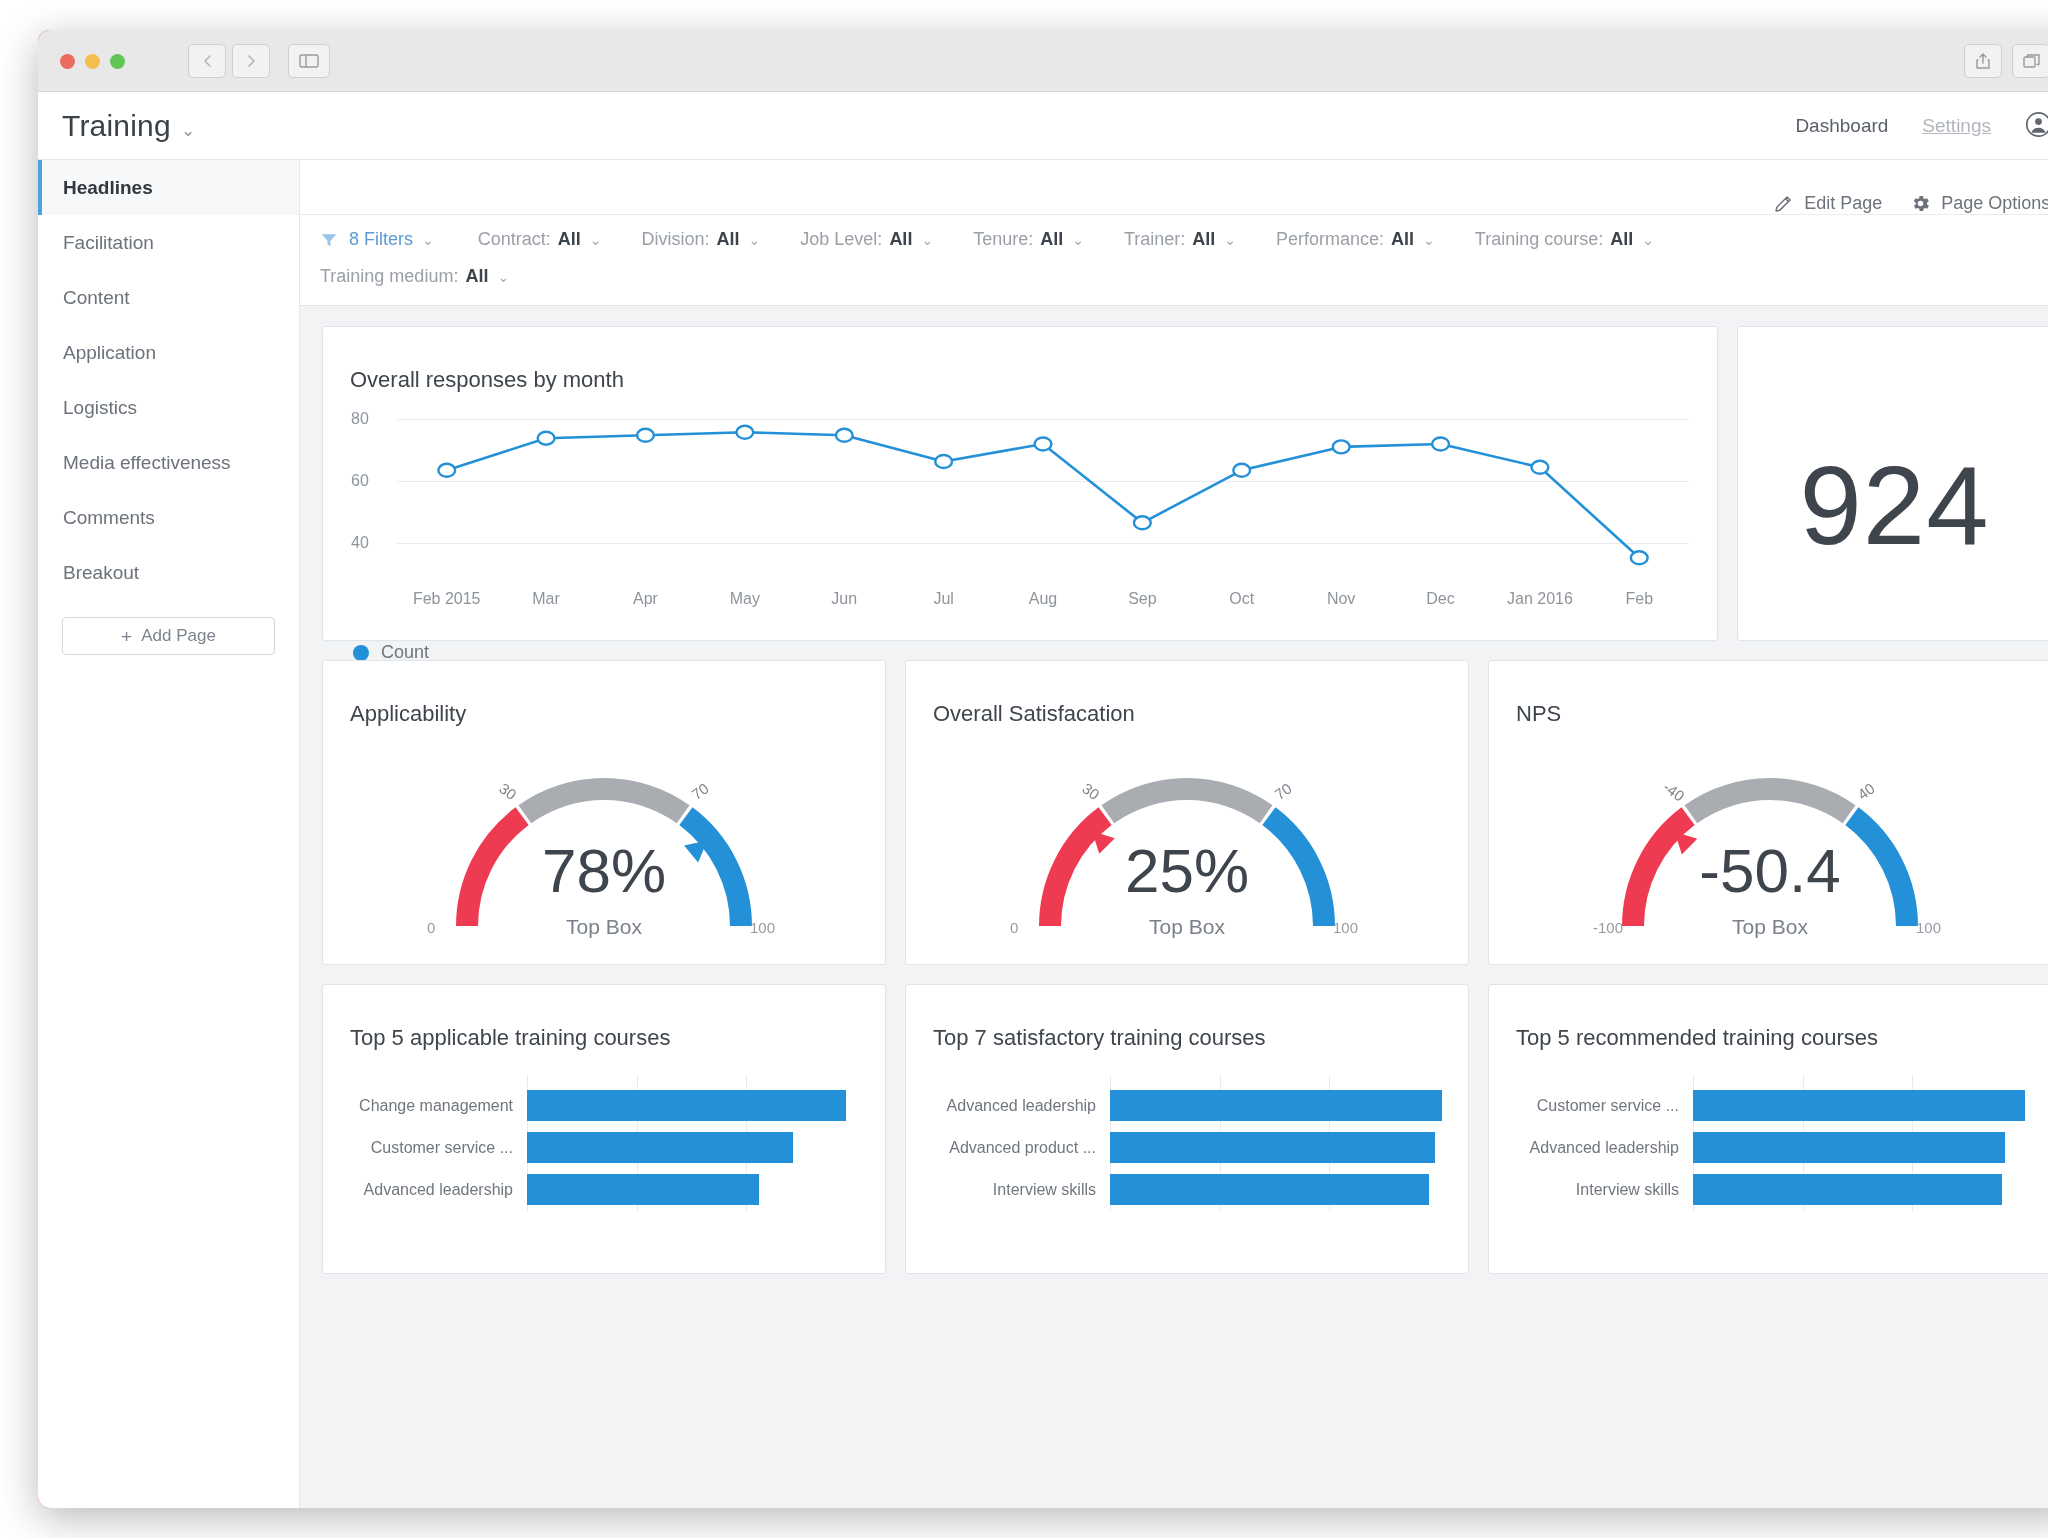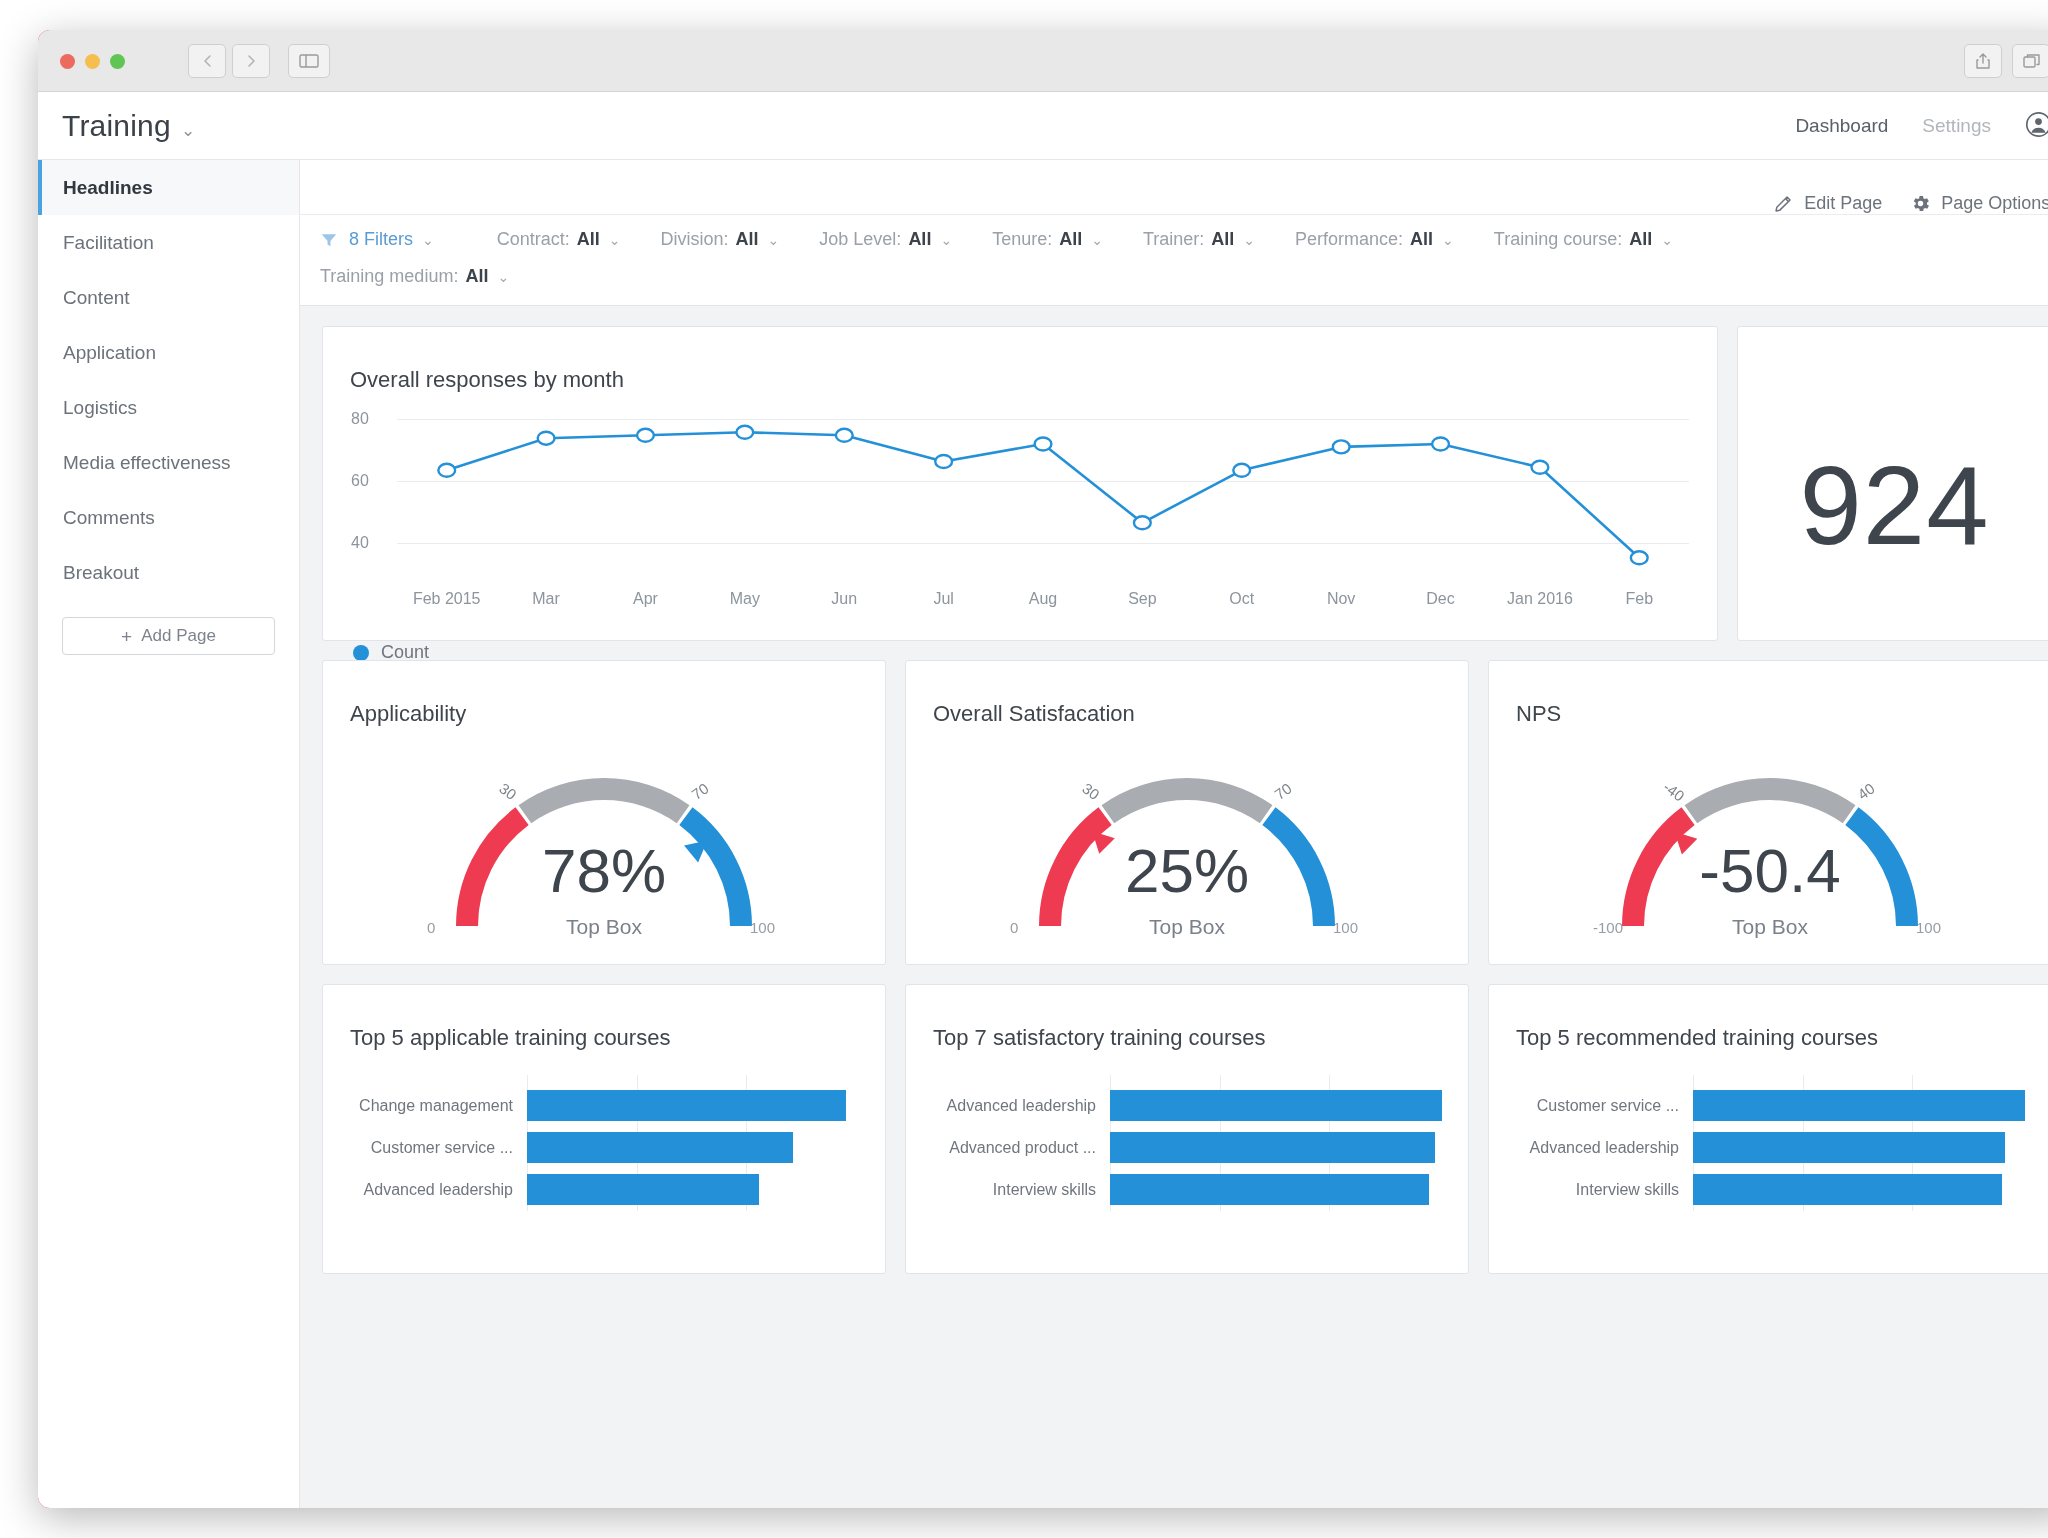--- a/index.html
+++ b/index.html
@@ -65,21 +65,21 @@
     color: #3b4149;
     font-weight: 400;
     letter-spacing: .2px;
   }
   .apptitle-caret { margin-left: 10px; color: #8d949c; font-size: 17px; }
   .header-right {
     position: absolute; right: 22px; top: 0; height: 68px;
     display: flex; align-items: center; gap: 34px;
   }
   .hdr-link { font-size: 19px; color: #5a6069; }
-  .hdr-link.muted { color: #b1b6bc; }
+  .hdr-link.muted { color: #b1b6bc; text-decoration: underline; }
   .avatar-ic { width: 27px; height: 27px; color: #5f6670; }
 
   
   .body { display: flex; height: calc(1478px - 62px - 68px); }
 
   
   .sidebar {
     width: 262px;
     background: #ffffff;
     border-right: 1px solid #e6e6e6;
@@ -134,21 +134,21 @@
     background: #fff;
     padding: 14px 20px 18px 20px;
     border-bottom: 1px solid #e3e6e9;
   }
   .frow { display: flex; align-items: center; flex-wrap: wrap; }
   .frow + .frow { margin-top: 16px; }
   .fchip { display: flex; align-items: center; margin-right: 40px; font-size: 18px; white-space: nowrap; }
   .fchip .lbl { color: #9aa0a7; }
   .fchip .val { color: #3d434b; font-weight: bold; margin-left: 7px; }
   .fchip .car { color: #a3a9b0; font-size: 14px; margin-left: 9px; }
-  .fchip.filters-btn { color: #5b9bd5; margin-right: 63px; align-items: center; }
+  .fchip.filters-btn { color: #5b9bd5; margin-right: 44px; align-items: center; }
   .funnel { margin-right: 11px; display: flex; }
   .fchip.filters-btn .cnt { color: #5b9bd5; }
 
   .canvas { flex: 1; padding: 20px 22px 0 22px; overflow: hidden; }
   .row { display: flex; gap: 19px; margin-bottom: 19px; }
 
   .card {
     background: #fff;
     border: 1px solid #e1e4e8;
     border-radius: 3px;

